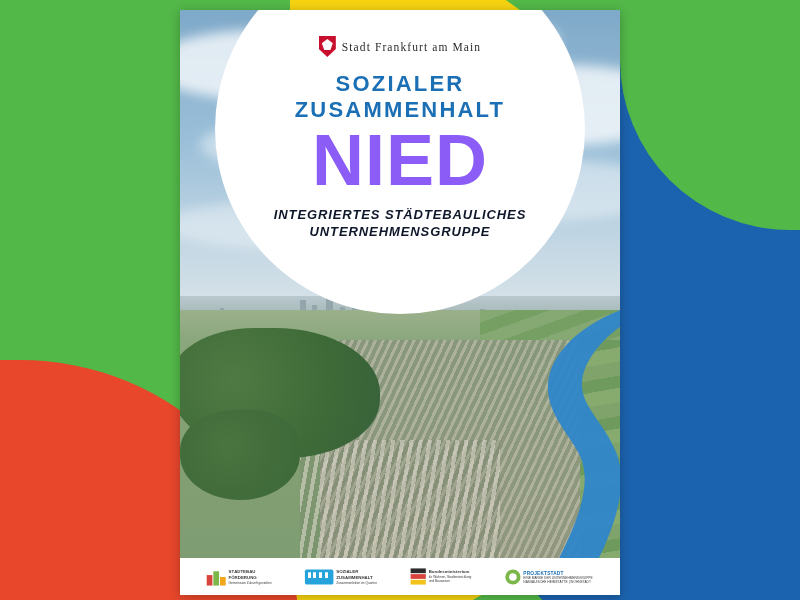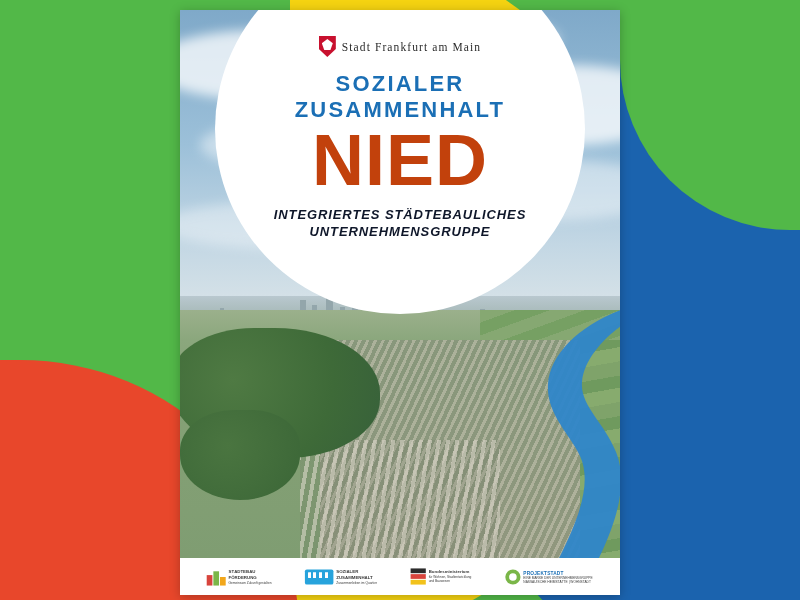--- a/index.html
+++ b/index.html
@@ -244,21 +244,21 @@
     font-size: 22px;
     font-weight: bold;
     letter-spacing: 2.2px;
     color: #1b6fb5;
     margin-bottom: 2px;
   }
   .title {
     font-size: 72px;
     font-weight: bold;
     letter-spacing: 1px;
-    color: #c2410c;
+    color: #8b5cf6;
     line-height: 0.98;
     margin: 2px 0 10px 0;
   }
   .subtitle {
     font-size: 13px;
     font-style: italic;
     font-weight: bold;
     letter-spacing: 0.9px;
     color: #0f172a;
     line-height: 1.35;

